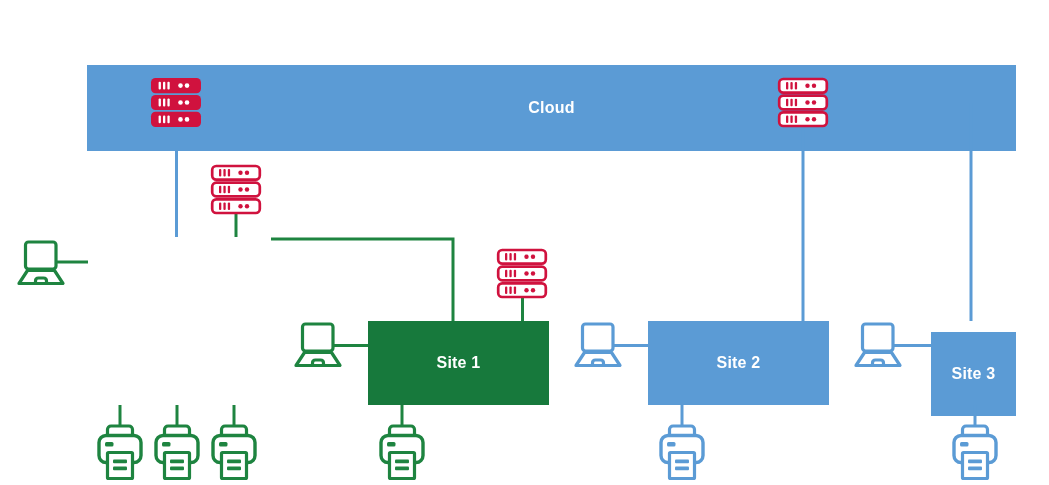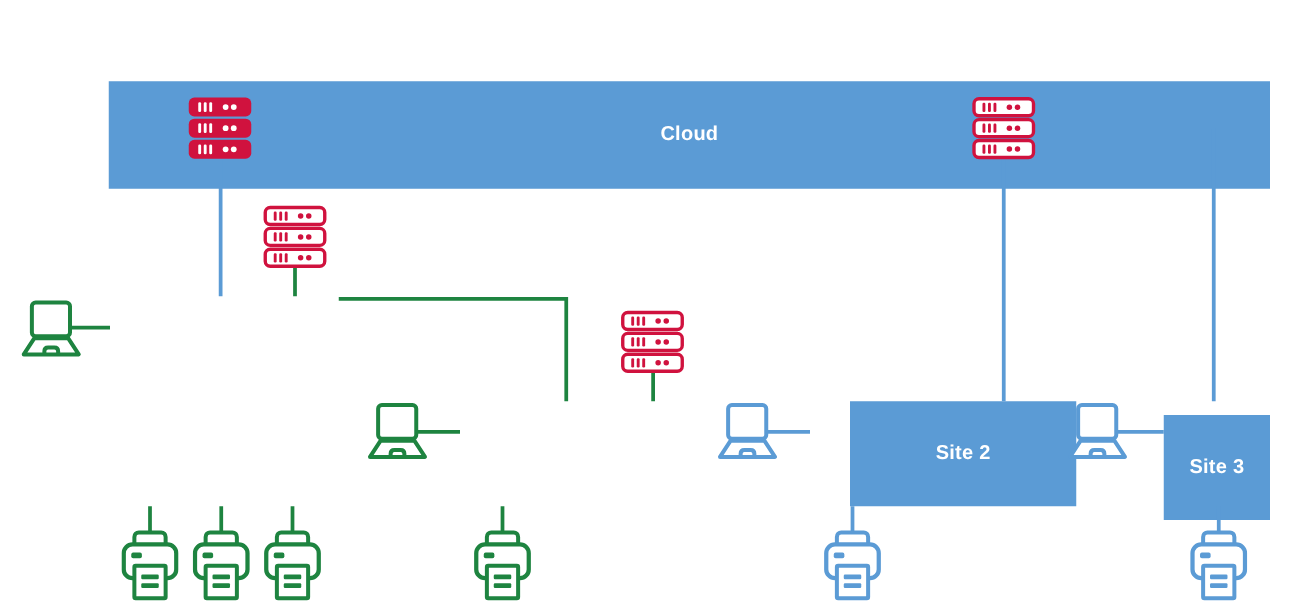--- a/index.html
+++ b/index.html
@@ -85,21 +85,24 @@
       <rect x="16" y="42.5" width="14" height="3.8" rx="1" fill="currentColor"></rect>
     </symbol>
   </defs>
 </svg>
 
 <div id="canvas">
 
   <div class="node box-blue" style="left:87px;top:17px;width:929px;height:86px;margin-top:48px;">
     <span class="lbl">Cloud</span>
   </div>
-  <div class="node box-blue" style="left:648px;top:321px;width:181px;height:84px;margin-left:32px;">
+  <div class="node box-green" style="left:368px;top:321px;width:181px;height:84px;">
+    <span class="lbl">Site 1</span>
+  </div>
+  <div class="node box-blue" style="left:648px;top:321px;width:181px;height:84px;">
     <span class="lbl">Site 2</span>
   </div>
   <div class="node box-blue" style="left:931px;top:332px;width:85px;height:84px;">
     <span class="lbl">Site 3</span>
   </div>
 
   <svg id="wires" width="1049" height="485">
     <polyline class="ln-blue" points="176.5,118 176.5,237"></polyline>
     <polyline class="ln-blue" points="803,118 803,321"></polyline>
     <polyline class="ln-blue" points="971,103 971,321"></polyline>

